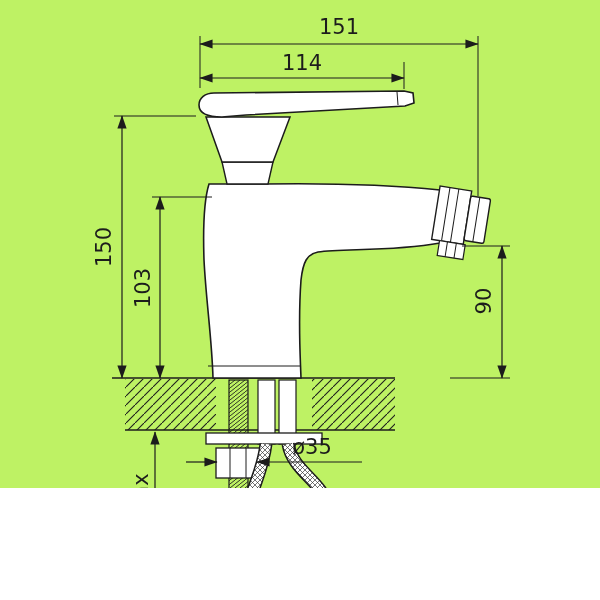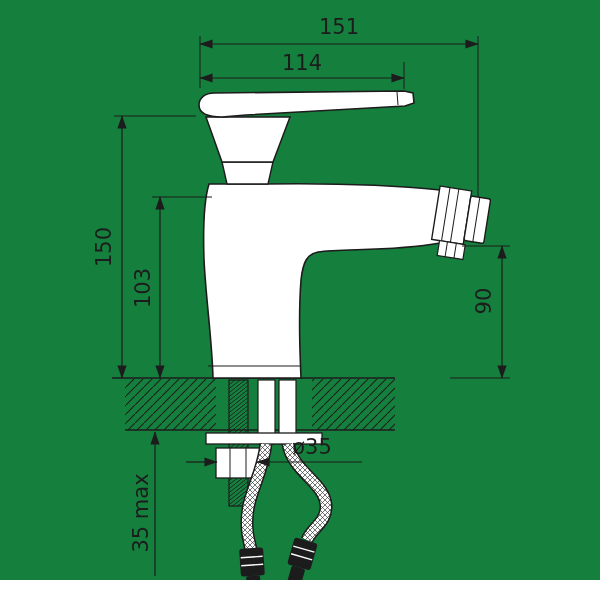--- a/index.html
+++ b/index.html
@@ -1,16 +1,16 @@
 <!DOCTYPE html>
 <html><head>
 <meta charset="utf-8">
 <style>
   html,body{margin:0;padding:0;background:#ffffff;}
-  #stage{width:600px;height:580px;background:#15803d;position:relative;overflow:hidden;
+  #stage{width:600px;height:488px;background:#bef264;position:relative;overflow:hidden;
          font-family:"DejaVu Sans", sans-serif;}
   svg{display:block;}
   .dim-text{font-family:"DejaVu Sans", sans-serif;font-size:21px;fill:#1c1c1c;}
 </style>
 </head>
 <body>
 
 <div id="stage">
 <svg width="600" height="600" viewBox="0 0 600 600">
   <defs>

